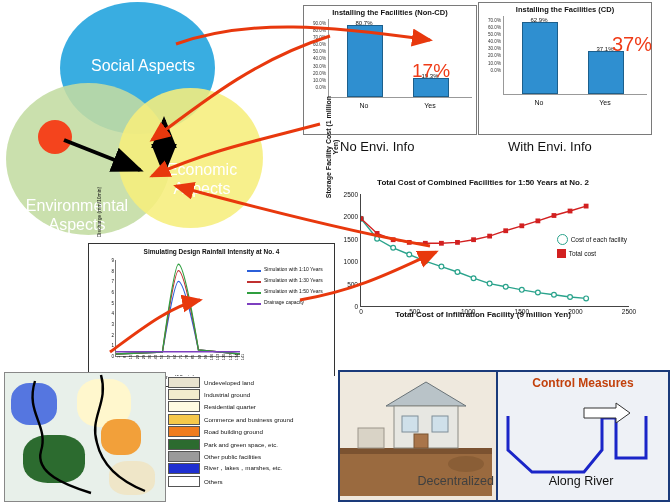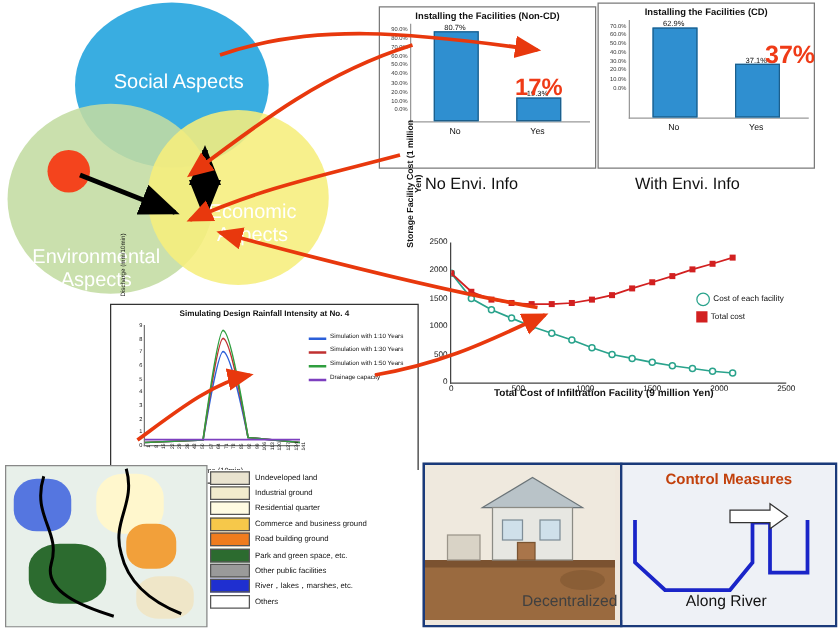--- a/index.html
+++ b/index.html
@@ -51,21 +51,21 @@
     margin-top:2px;line-height:9px;
   }
   .plot{position:relative;margin:2px 4px 0 24px;height:78px;border-left:1px solid #999;border-bottom:1px solid #999;}
   .bar{position:absolute;bottom:0;background:#2f8fd0;border:1px solid #1c5f8c;}
   .bar-val{position:absolute;font-size:6px;color:#111;text-align:center;width:40px;}
   .axis-y{position:absolute;left:0;top:14px;width:24px;}
   .ytick{font-size:4.6px;color:#333;text-align:right;height:7.1px;line-height:7.1px;padding-right:2px;}
   .xlab{position:absolute;font-size:7px;color:#111;text-align:center;width:50px;bottom:-12px;}
 
   .big-pct{
-    position:absolute;color:#ef3b17;font-weight:bold;
+    position:absolute;color:#ef3b17;font-weight:normal;
   }
   #pct-17{left:412px;top:60px;font-size:19px;}
   #pct-37{left:612px;top:33px;font-size:20px;}
   .caption{
     position:absolute;font-size:13px;color:#111;
   }
   #cap-no{left:340px;top:139px;}
   #cap-with{left:508px;top:139px;}
 
   
@@ -170,20 +170,21 @@
       <div class="xlab" style="left: 76px;">Yes</div>
     </div>
 </div>
 
 <div class="big-pct" id="pct-17">17%</div>
 <div class="big-pct" id="pct-37">37%</div>
 <div class="caption" id="cap-no">No Envi. Info</div>
 <div class="caption" id="cap-with">With Envi. Info</div>
 
 <div class="abs" id="chart-cost">
+  <div id="cost-title">Total Cost of Combined Facilities for 1:50 Years at No. 2</div>
   <div id="cost-plot">
       <svg width="268" height="112" style="position: absolute; left: 0px; top: 0px;">
         <polyline points="0.0,24.6 16.1,44.8 32.2,53.8 48.2,60.5 64.3,67.2 80.4,72.6 96.5,78.0 112.6,84.2 128.6,89.6 144.7,92.7 160.8,95.9 176.9,98.6 193.0,100.8 209.0,103.0 225.1,104.4" fill="none" stroke="#2aa38c" stroke-width="1.4"></polyline>
         <circle cx="0" cy="24.64" r="2.4" fill="#ffffff" stroke="#2aa38c" stroke-width="1.2"></circle>
         <circle cx="16.08" cy="44.8" r="2.4" fill="#ffffff" stroke="#2aa38c" stroke-width="1.2"></circle>
         <circle cx="32.16" cy="53.76" r="2.4" fill="#ffffff" stroke="#2aa38c" stroke-width="1.2"></circle>
         <circle cx="48.239999999999995" cy="60.48" r="2.4" fill="#ffffff" stroke="#2aa38c" stroke-width="1.2"></circle>
         <circle cx="64.32" cy="67.19999999999999" r="2.4" fill="#ffffff" stroke="#2aa38c" stroke-width="1.2"></circle>
         <circle cx="80.39999999999999" cy="72.576" r="2.4" fill="#ffffff" stroke="#2aa38c" stroke-width="1.2"></circle>
         <circle cx="96.47999999999999" cy="77.952" r="2.4" fill="#ffffff" stroke="#2aa38c" stroke-width="1.2"></circle>

